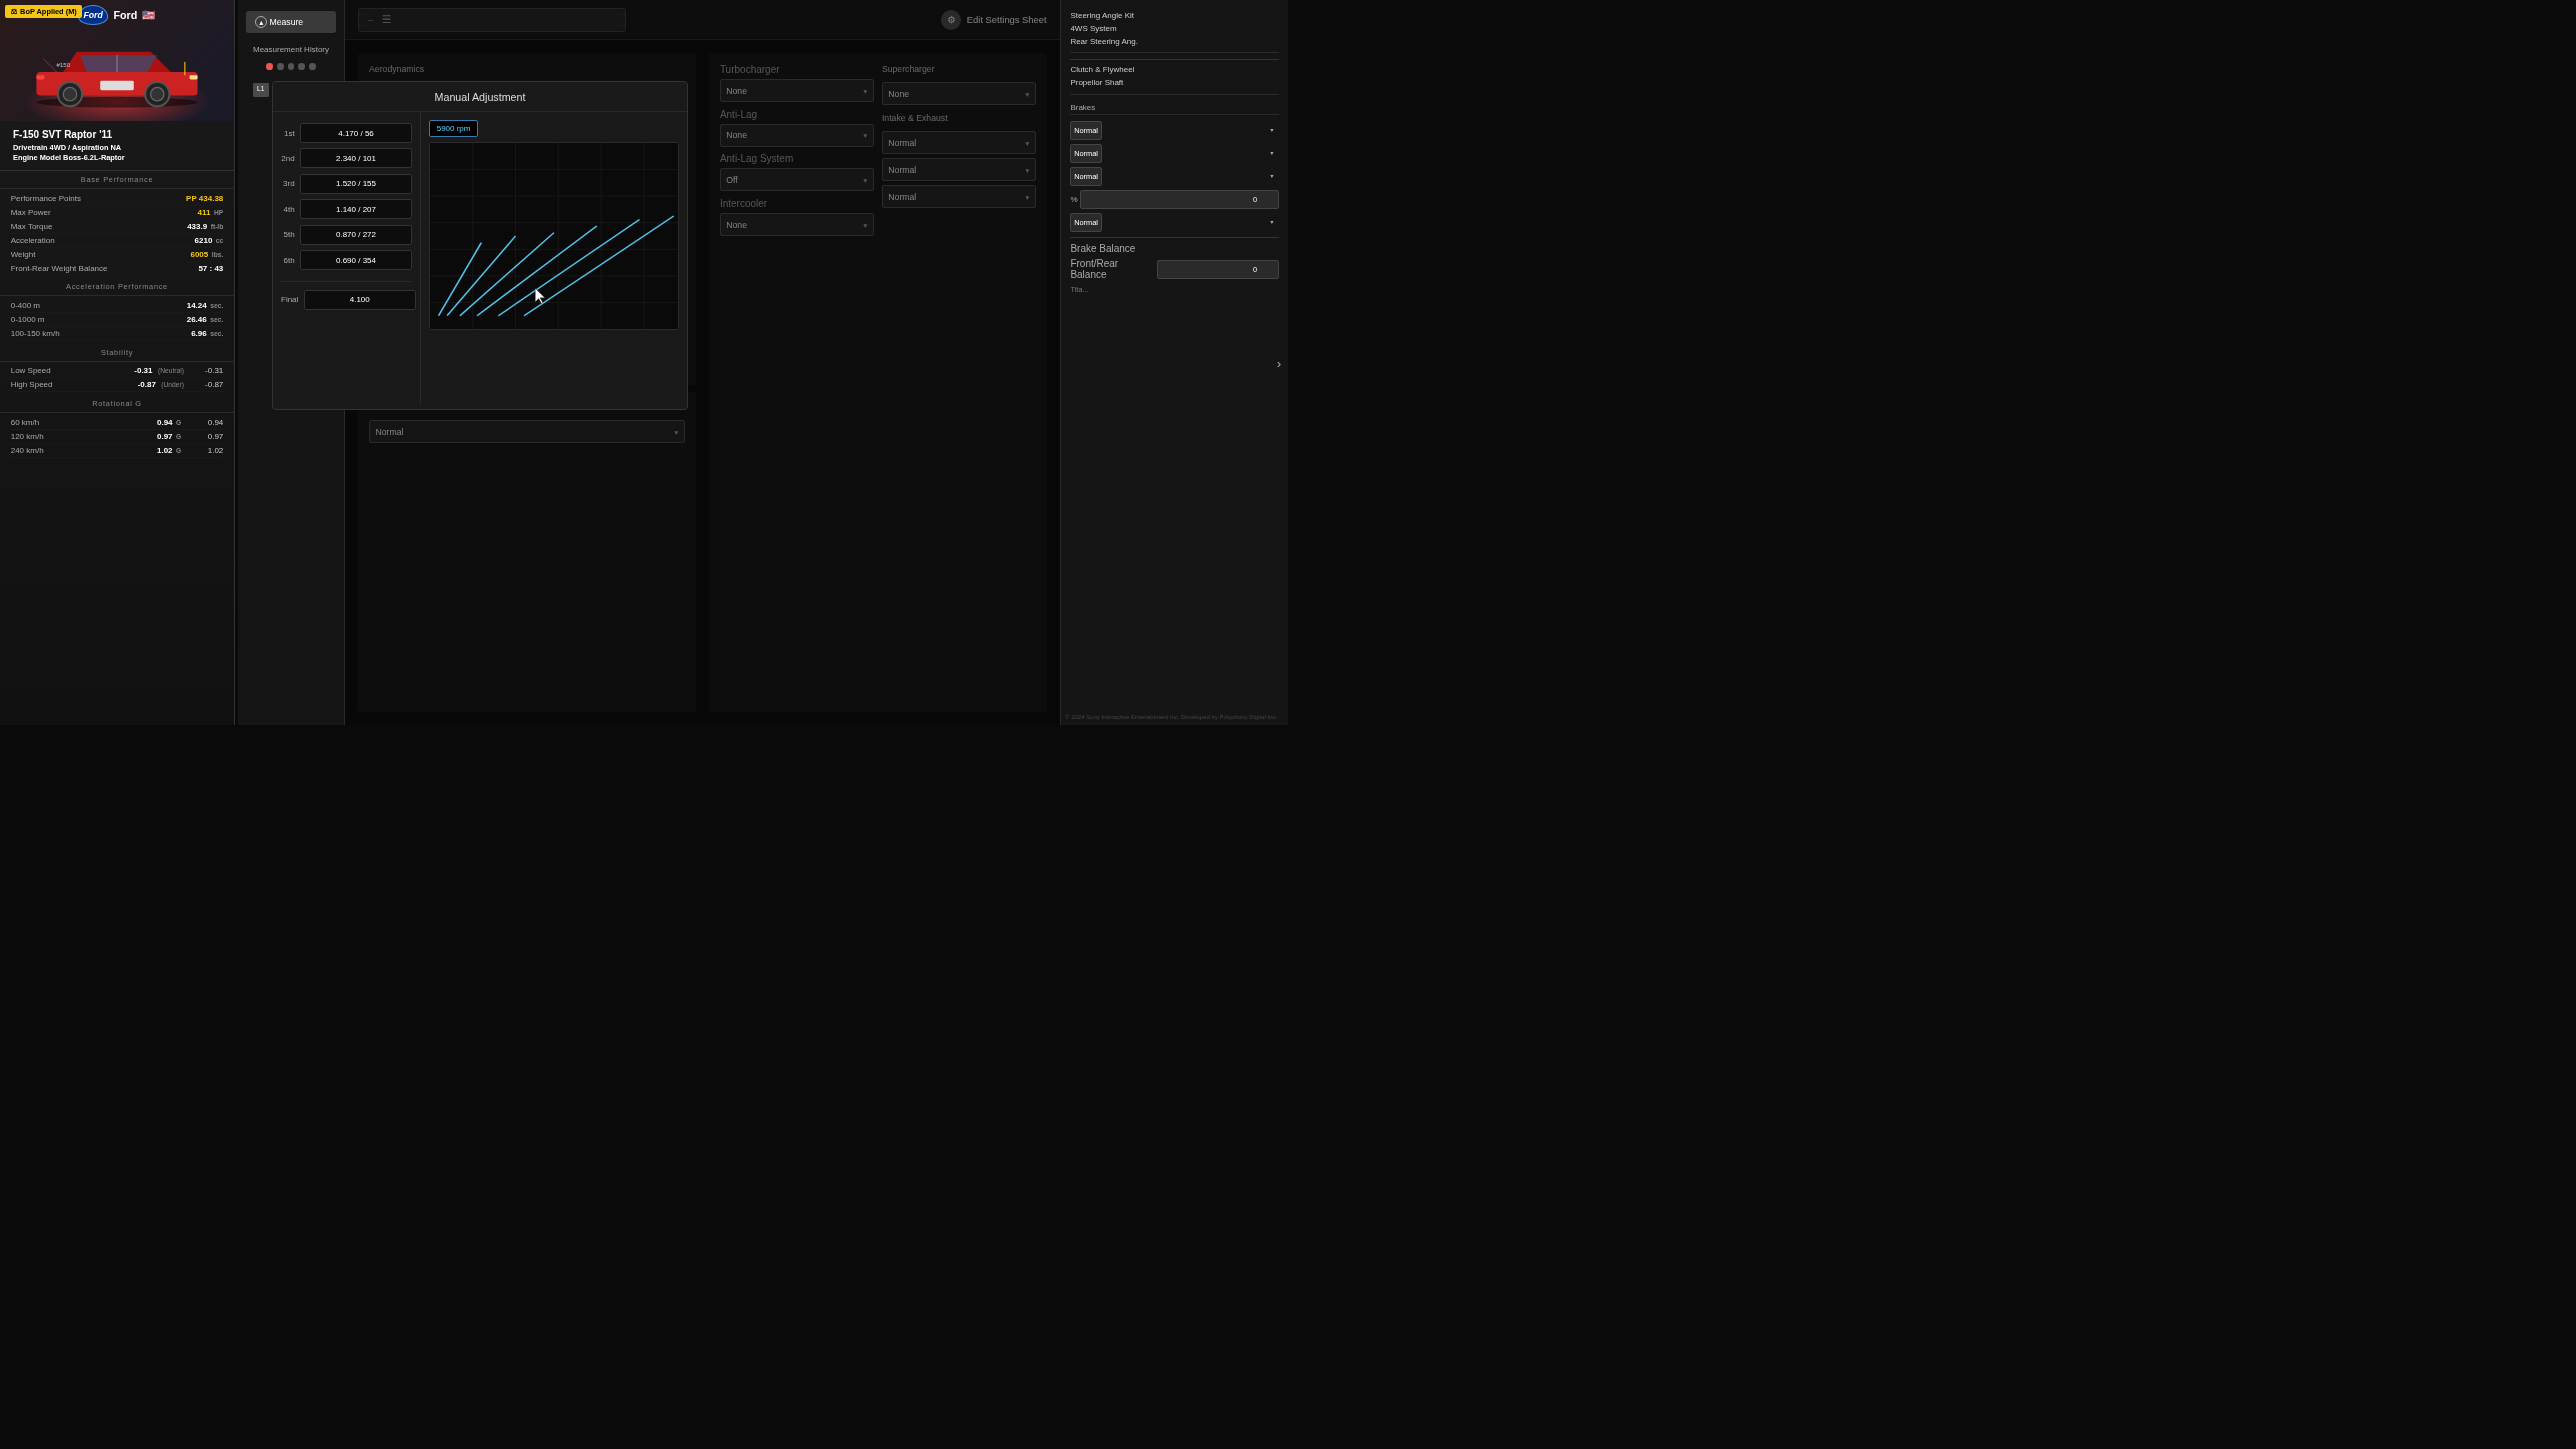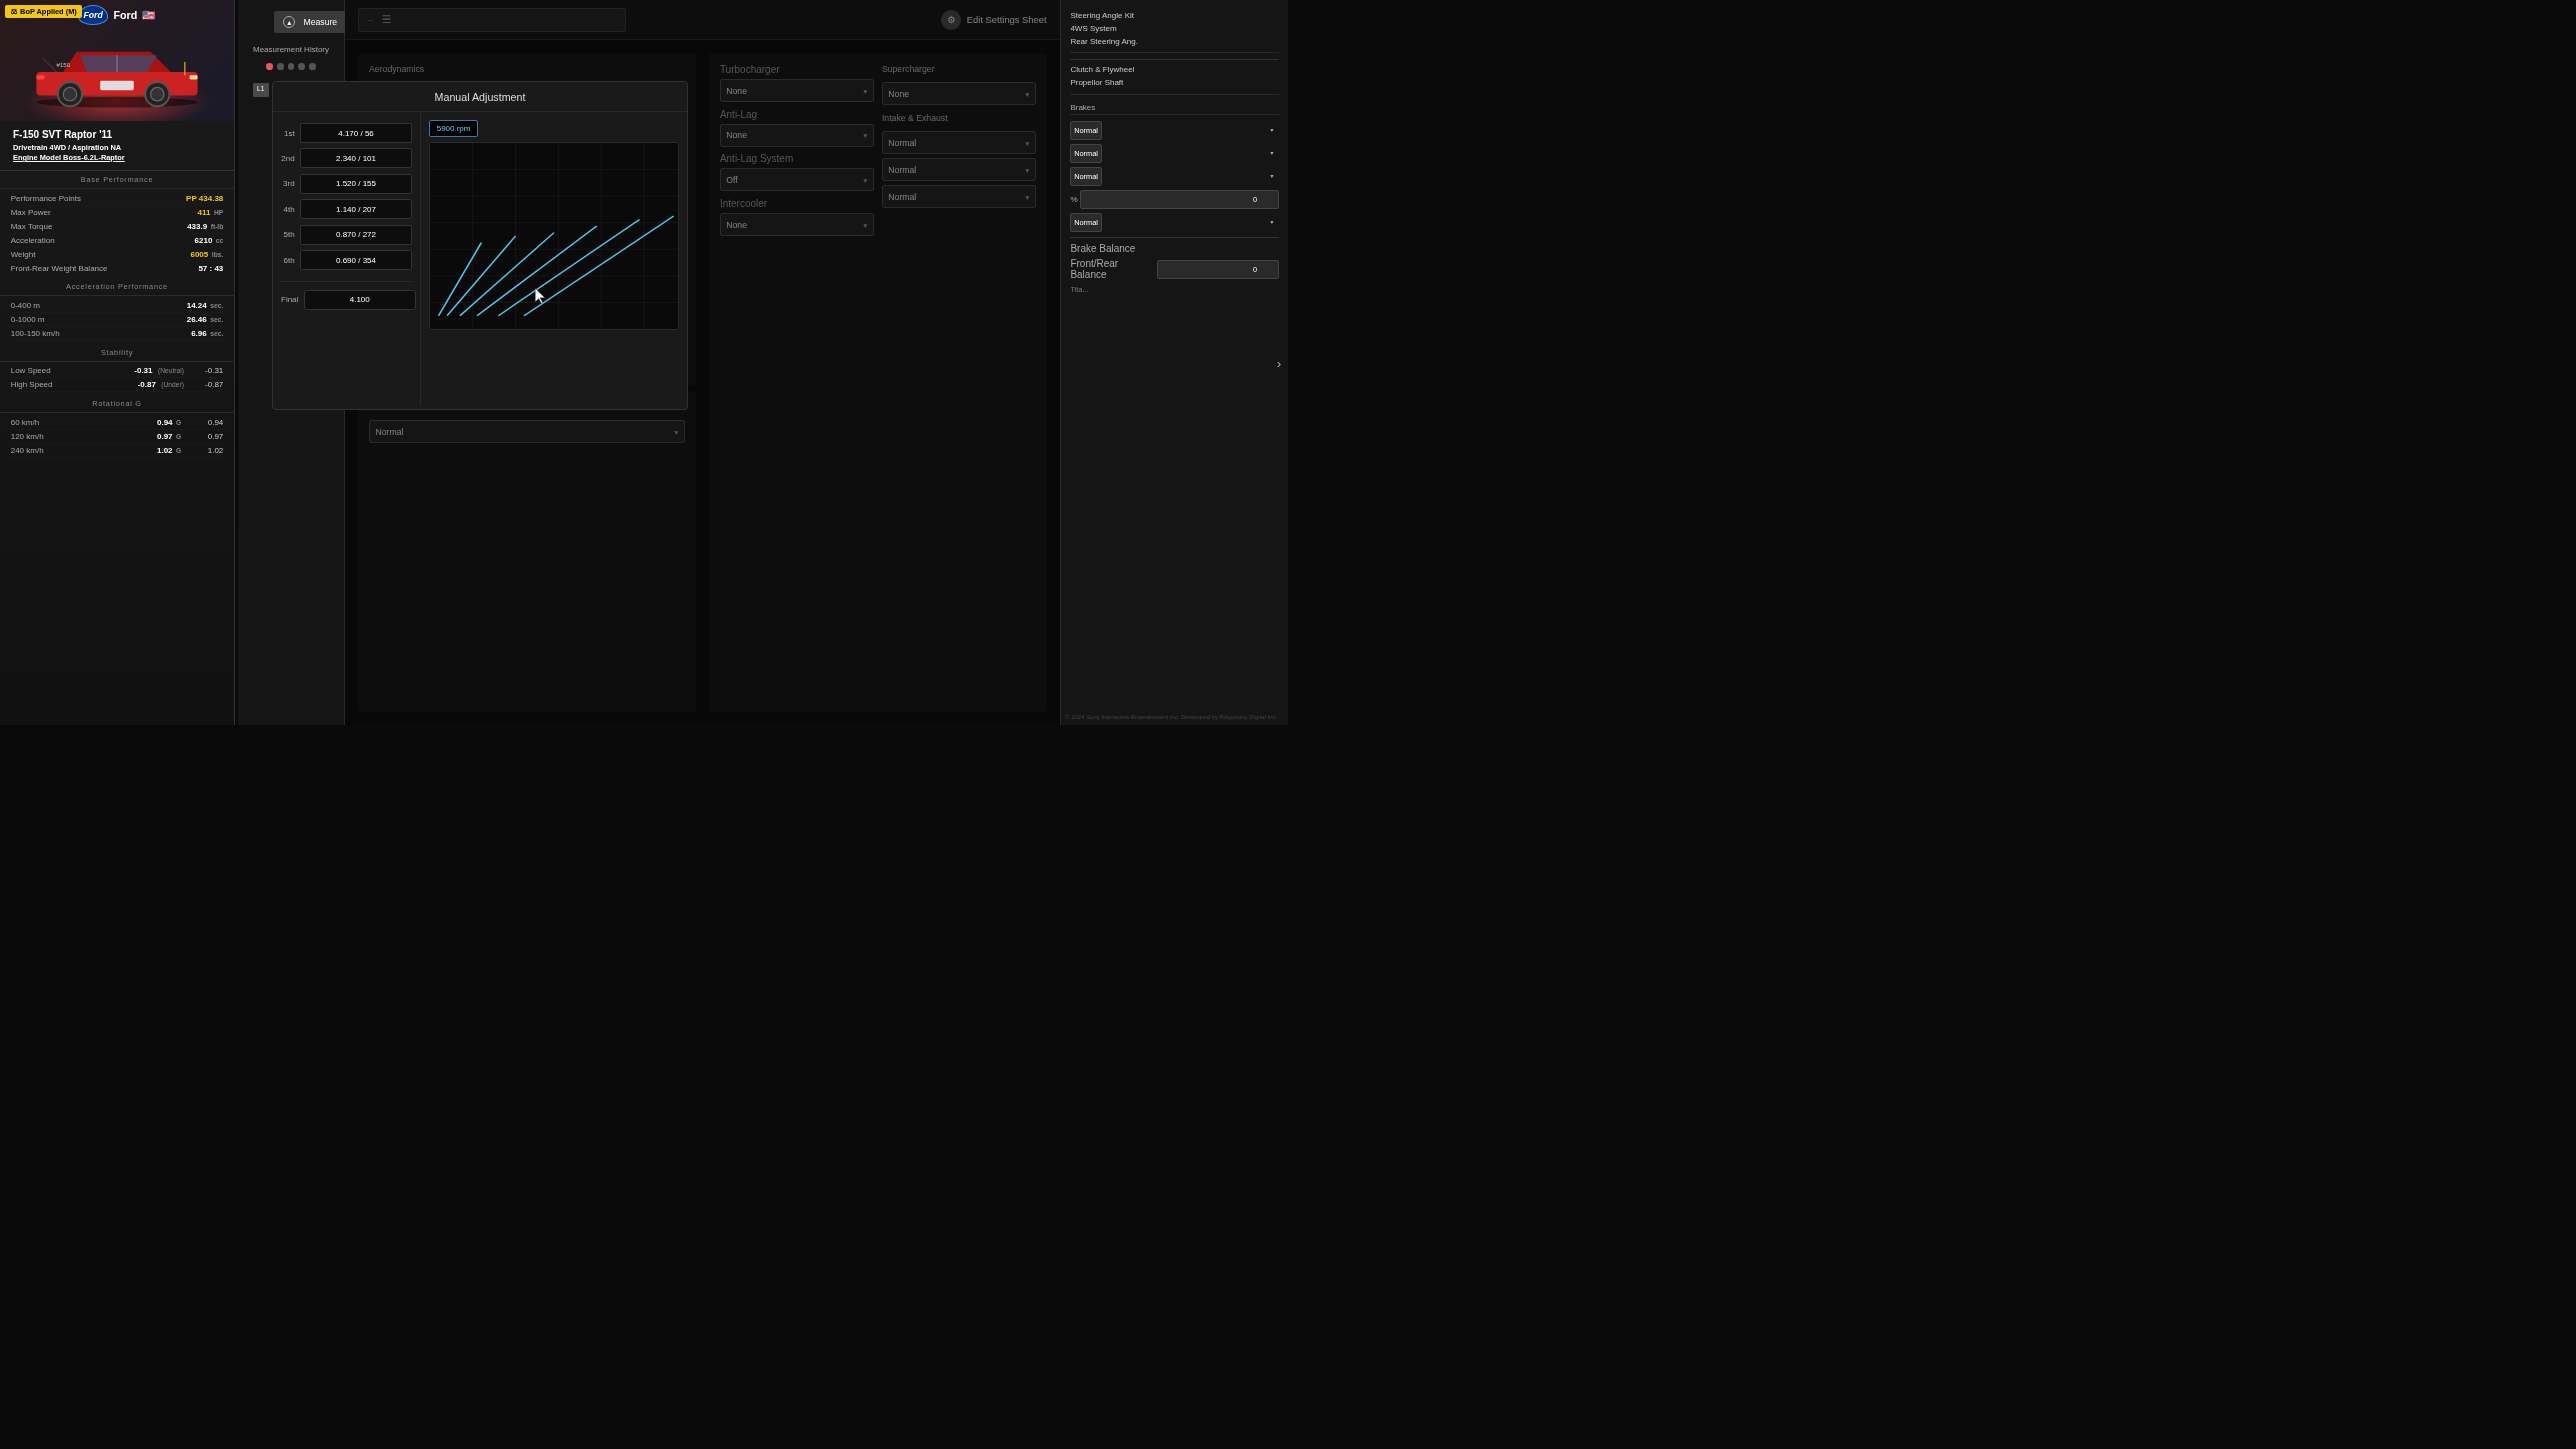--- a/index.html
+++ b/index.html
@@ -108,21 +108,21 @@
       color: #aaa;
       margin-bottom: 1.3px;
     }
 
     .car-details span { color: #fff; font-weight: bold; }
 
     .engine-model {
       font-size: 7.4px;
       color: #aaa;
     }
-    .engine-model span { color: #fff; font-weight: bold; text-decoration: underline; }
+    .engine-model span { color: #fff; font-weight: bold; }
 
     .section-header {
       text-align: center;
       font-size: 7.4px;
       color: #888;
       padding: 4px 0;
       border-bottom: 0.7px solid #2a2a2a;
       letter-spacing: 0.7px;
     }
 
@@ -154,31 +154,30 @@
       width: 107px;
       height: 100%;
       background: #151515;
       border-right: 0.7px solid #2a2a2a;
       padding: 10.7px 8px;
     }
 
     .measure-btn {
       display: flex;
       align-items: center;
-      gap: 8px;
+      gap: 2px;
       background: #3a3a3a;
       border: none;
       border-radius: 2.7px;
       padding: 5.4px 9.4px;
       color: #fff;
       font-size: 8.7px;
       cursor: pointer;
       width: 100%;
       margin-bottom: 10.7px;
-      margin-left: 28px;
     }
 
     .measure-btn-icon {
       width: 12px;
       height: 12px;
       border: 1.3px solid #aaa;
       border-radius: 50%;
       display: flex;
       align-items: center;
       justify-content: center;

